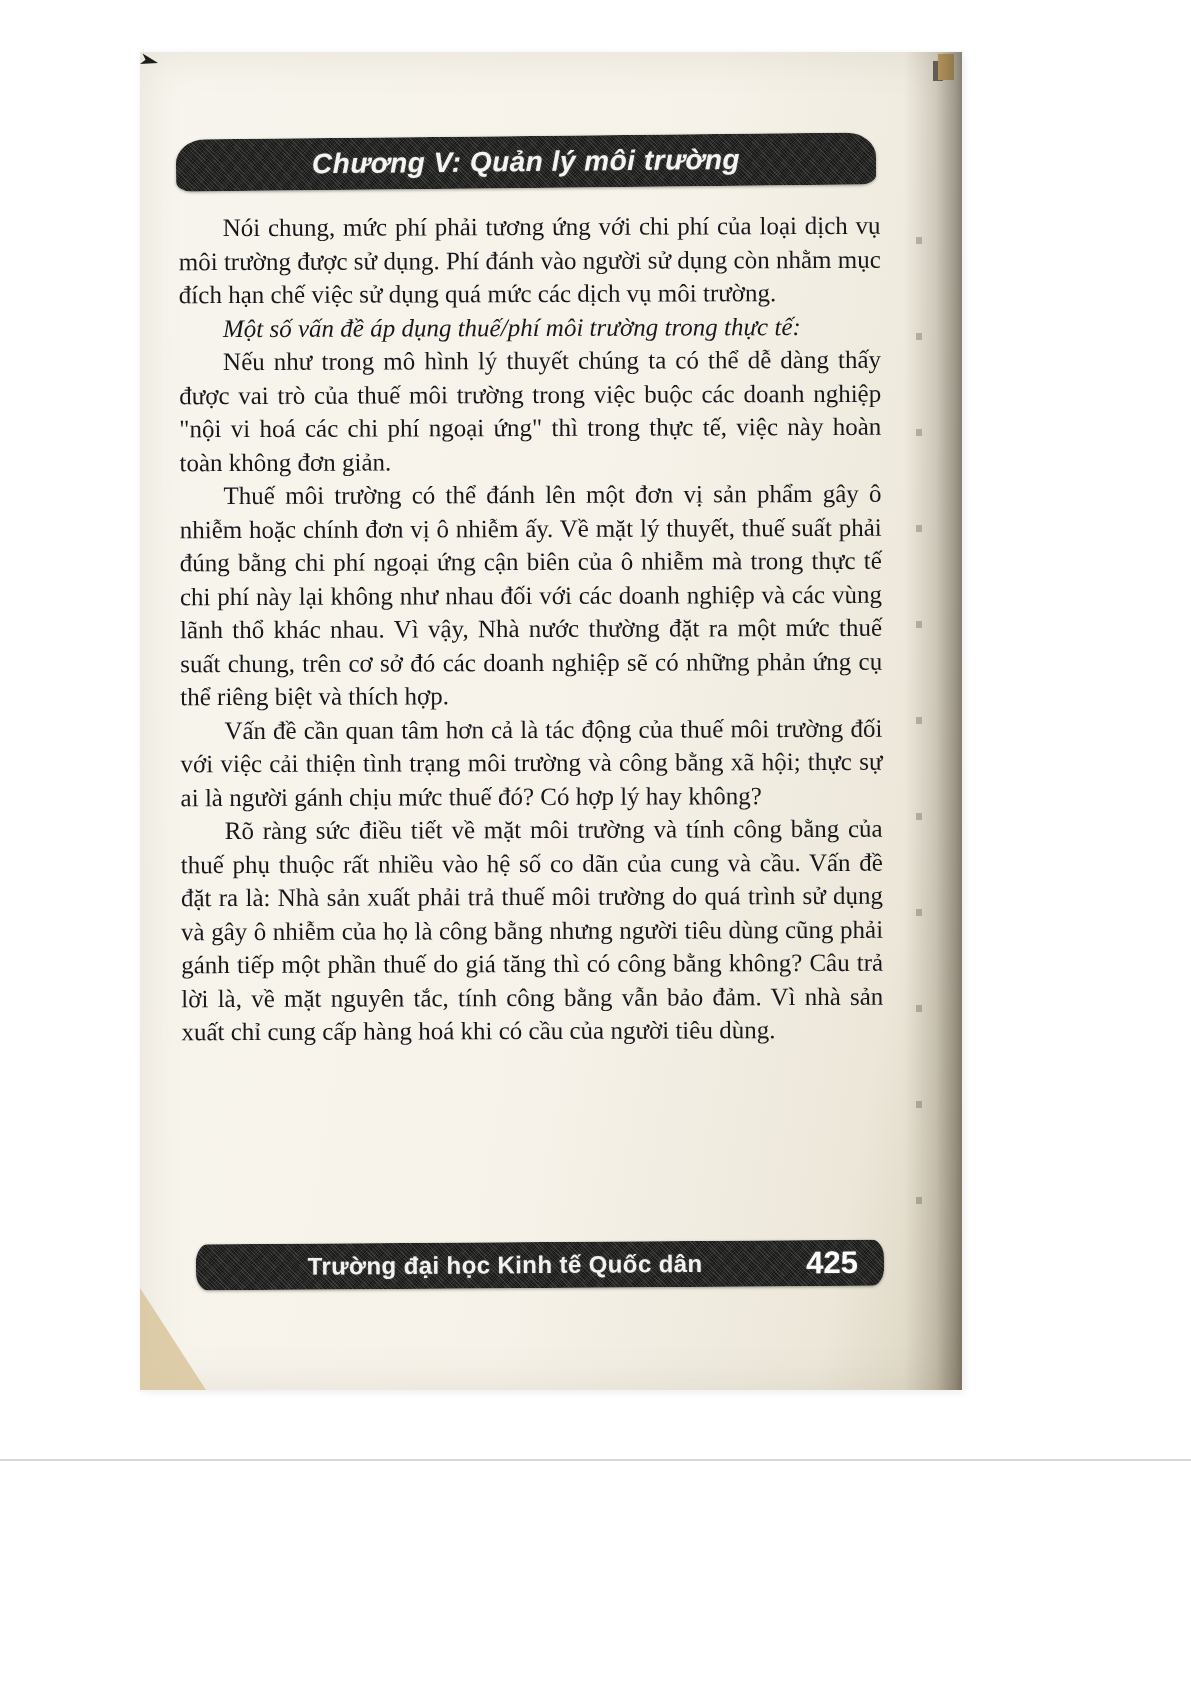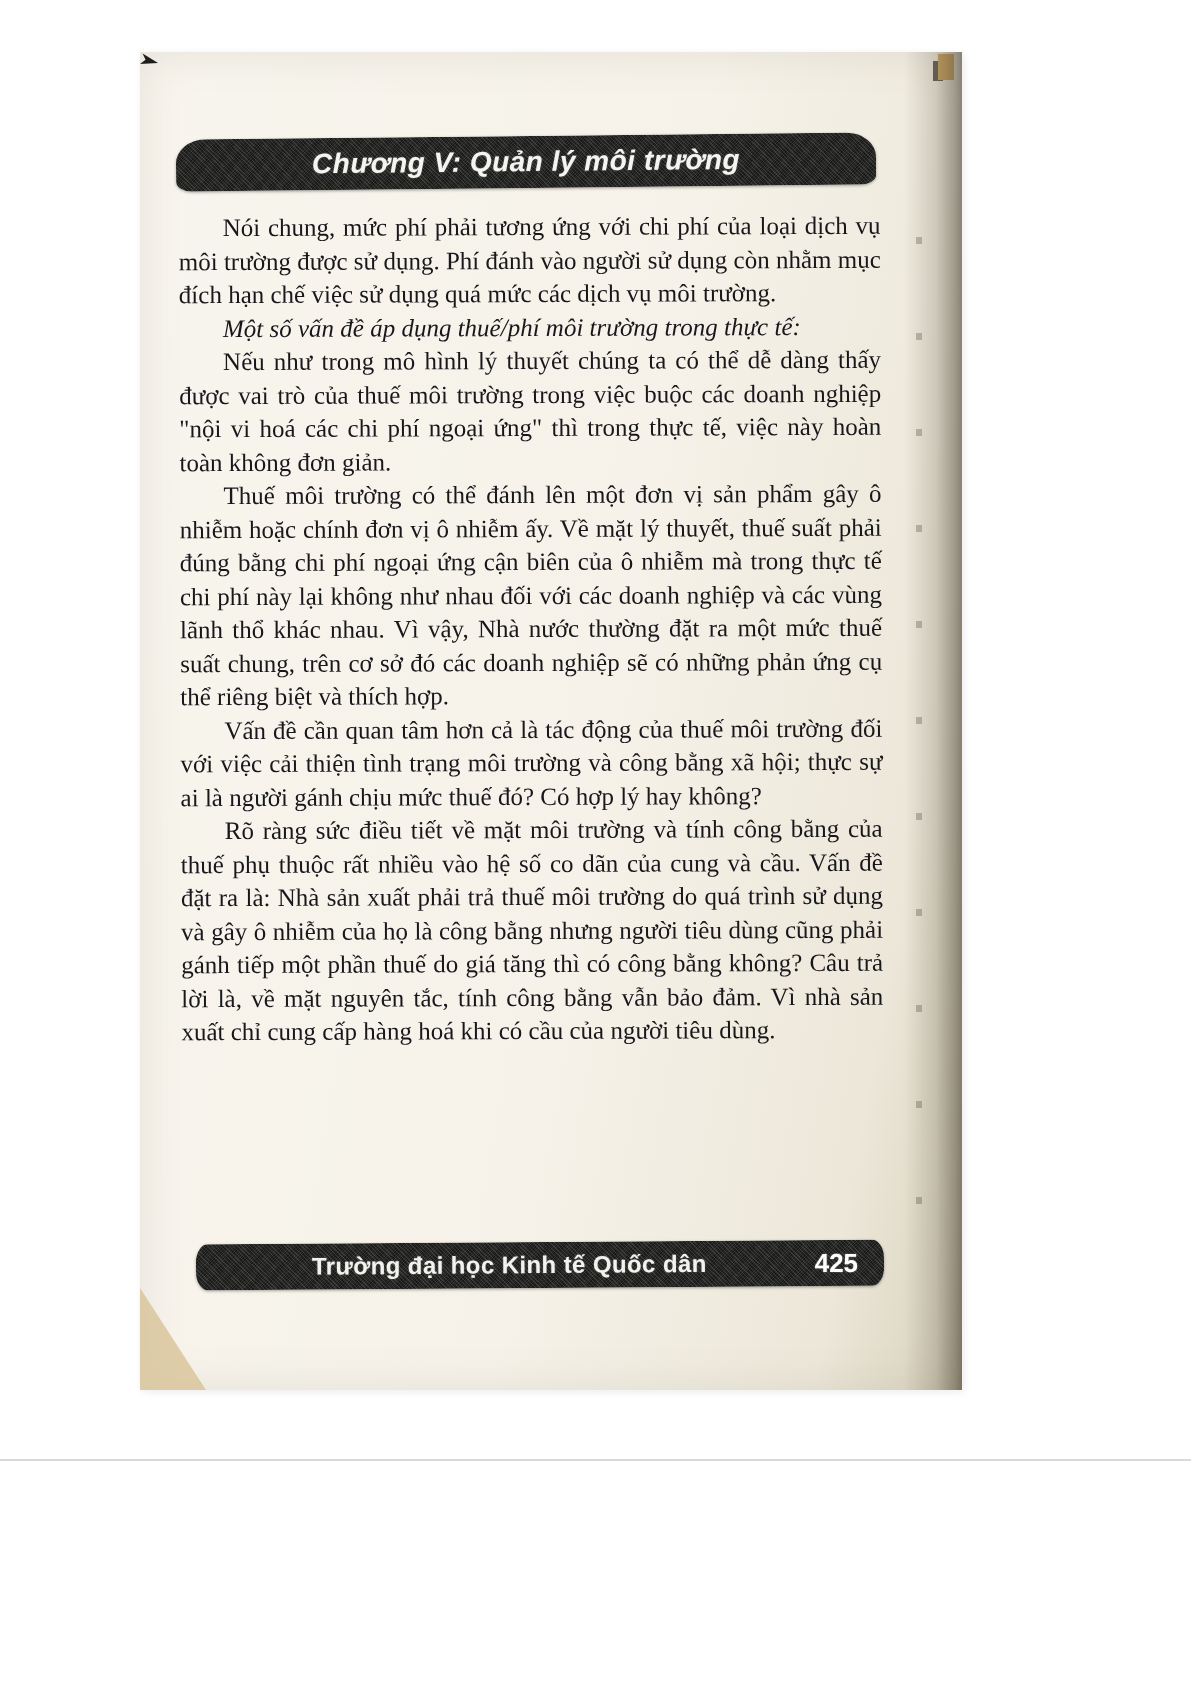--- a/index.html
+++ b/index.html
@@ -95,21 +95,21 @@
   }
   .footer-school {
     flex: 1; text-align: center;
     color: #f2f2ee; font-weight: bold;
     font-size: 24px; letter-spacing: 0.4px;
     text-shadow: 0 0 2px rgba(255,255,255,0.3);
     white-space: nowrap;
   }
   .footer-page {
     color: #ffffff; font-weight: bold;
-    font-size: 26px; margin-left: 18px;
+    font-size: 31px; margin-left: 18px;
     text-shadow: 0 0 2px rgba(255,255,255,0.4);
   }
 
   
   .body-text {
     position: absolute;
     left: 40px; top: 158px;
     width: 702px;
     color: #18171c;
     font-size: 25px;

